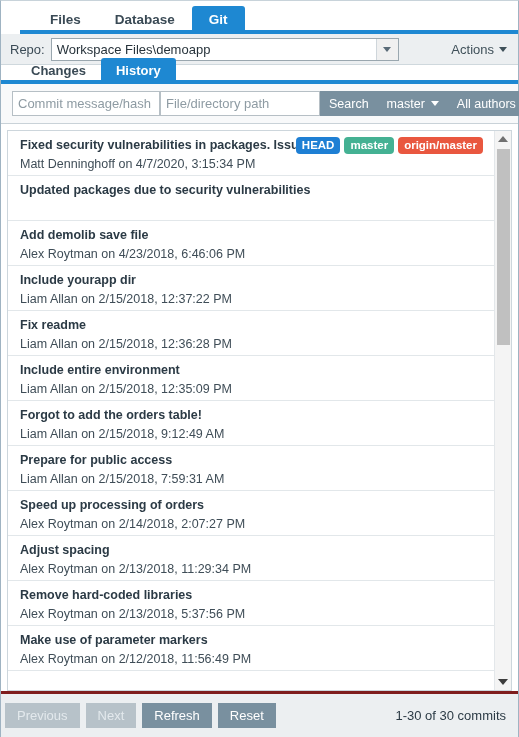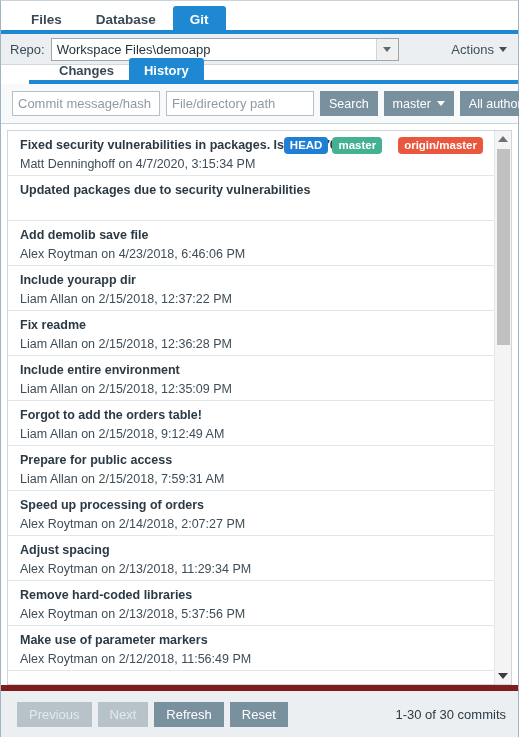--- a/index.html
+++ b/index.html
@@ -26,20 +26,21 @@
 
   
   .toptabs {
     position: relative;
     height: 33px;
     background: #ffffff;
     display: flex;
     align-items: flex-end;
     padding-left: 13px;
     flex: 0 0 auto;
+    margin-left: 19px;
   }
   .toptabs::after {
     content: "";
     position: absolute;
     left: 0; right: 0; bottom: 0;
     height: 4px;
     background: #1e88d2;
   }
   .toptab {
     position: relative;
@@ -130,21 +131,20 @@
 
   
   .subtabs {
     position: relative;
     height: 19px;
     background: #ffffff;
     display: flex;
     align-items: flex-end;
     padding-left: 15px;
     flex: 0 0 auto;
-    margin-left: 28px;
   }
   .subtabs::after {
     content: "";
     position: absolute;
     left: 0; right: 0; bottom: 0;
     height: 4px;
     background: #1e88d2;
   }
   .subtab {
     position: relative;
@@ -165,36 +165,35 @@
   }
 
   
   .filterbar {
     height: 40px;
     background: #f8f9fa;
     border-bottom: 1px solid #c9d2d8;
     display: flex;
     align-items: center;
     padding: 0 8px 0 11px;
-    gap: 6px;
     flex: 0 0 auto;
   }
   .finput {
     height: 25px;
     border: 1px solid #b6bfc5;
     background: #ffffff;
     font-size: 13px;
     color: #2c3740;
     padding: 0 5px;
     font-family: "Liberation Sans", sans-serif;
     outline: none;
   }
   .finput::placeholder { color: #8e9ba3; }
   #f-msg  { width: 148px; }
-  #f-path { width: 148px; }
+  #f-path { width: 160px; }
 
   .gbtn {
     height: 25px;
     background: #79909f;
     color: #ffffff;
     font-size: 12.5px;
     border: none;
     padding: 0 9px;
     display: flex;
     align-items: center;
@@ -297,26 +296,26 @@
     position: absolute;
     left: 2px;
     right: 1px;
     top: 18px;
     height: 196px;
     background: #c0c0c0;
   }
 
   
   .footer {
-    height: 52px;
+    height: 46px;
     background: #eceff1;
-    border-top: 6px solid #7f1d1d;
-    display: flex;
-    align-items: center;
-    padding: 0 12px 0 16px;
+    border-top: 3px solid #7f1d1d;
+    display: flex;
+    align-items: center;
+    padding: 0 12px 0 4px;
     gap: 6px;
     flex: 0 0 auto;
   }
   .fbtn {
     height: 25px;
     border: none;
     font-size: 13px;
     padding: 0 12px;
     font-family: "Liberation Sans", sans-serif;
     cursor: default;
@@ -378,21 +377,21 @@
   </div>
 
   <div class="listwrap">
     <div class="listinner" id="commit-list">
         <div class="commit">
           <div class="c-msg">Fixed security vulnerabilities in packages. Issue 5170.</div>
           <div class="c-meta">Matt Denninghoff on 4/7/2020, 3:15:34 PM</div>
           <div class="badges">
             <span class="badge" style="background: rgb(30, 127, 212);">HEAD</span>
             <span class="badge" style="background: rgb(68, 177, 147);">master</span>
-            <span class="badge" style="background: rgb(233, 87, 63); margin-left: 12px;">origin/master</span>
+            <span class="badge" style="background: rgb(233, 87, 63);">origin/master</span>
           </div>
         </div>
         <div class="commit">
           <div class="c-msg">Updated packages due to security vulnerabilities</div>
         </div>
         <div class="commit">
           <div class="c-msg">Add demolib save file</div>
           <div class="c-meta">Alex Roytman on 4/23/2018, 6:46:06 PM</div>
         </div>
         <div class="commit">

